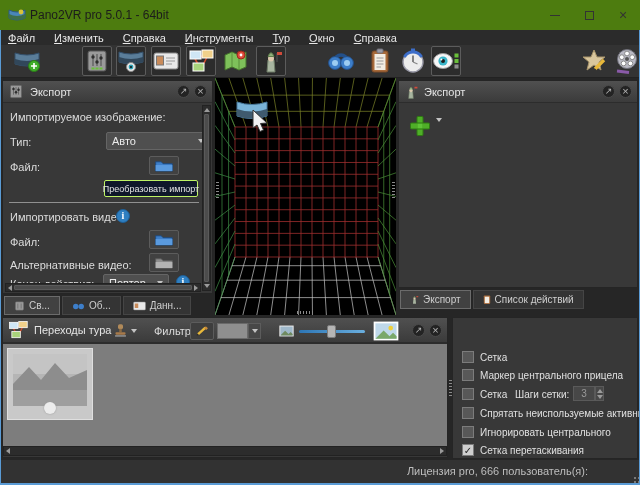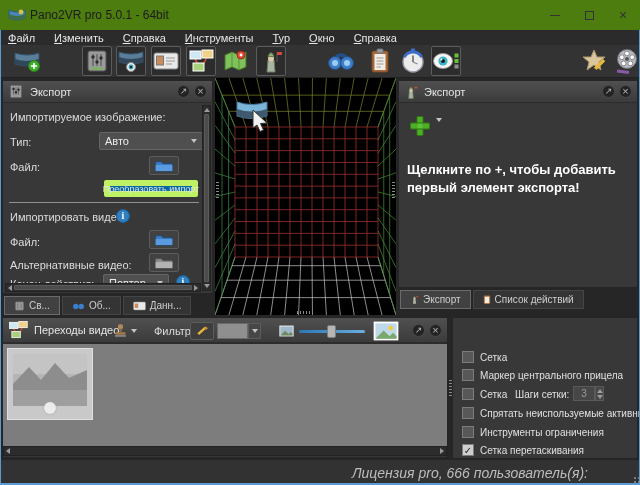--- a/index.html
+++ b/index.html
@@ -29,21 +29,21 @@
 .ptitle{font-size:11px;color:#e4e4e4;margin-left:6px;white-space:nowrap}
 .pbtns{margin-left:auto;display:flex;gap:4px}
 .pbtn{width:13px;height:13px;border-radius:50%;background:#232323;border:1px solid #4a4a4a;color:#b5b5b5;font-size:9px;line-height:11px;text-align:center}
 .pbtn-float::before{content:"\2197"}
 .pbtn-close::before{content:"\00D7";font-size:11px}
 .lbl{position:absolute;font-size:11px;color:#dcdcdc;white-space:nowrap}
 .dim{color:#8a8a8a}
 .dd{position:absolute;background:#4f4f4f;border:1px solid #656565;border-radius:2px;color:#ececec;font-size:11px;display:flex;align-items:center;padding:0 5px}
 .tri-dn{width:0;height:0;border-left:3px solid transparent;border-right:3px solid transparent;border-top:4px solid #c3c3c3;margin-left:auto}
 .fbtn{position:absolute;width:30px;height:19px;background:#414141;border:1px solid #5c5c5c;border-radius:2px;display:flex;align-items:center;justify-content:center}
-.cbtn{position:absolute;background:#0369a1;border:6px solid #bef264;border-radius:2px;color:#e3e3e3;font-size:9px;display:flex;align-items:center;justify-content:center;white-space:nowrap}
+.cbtn{position:absolute;background:#0f172a;border:1px solid #bef264;border-radius:2px;color:#e3e3e3;font-size:9px;display:flex;align-items:center;justify-content:center;white-space:nowrap}
 .sep{position:absolute;height:1px;background:#909090}
 .info{width:14px;height:14px;border-radius:50%;background:#2f7fc1;border:1px solid #1d5e96;color:#fff;font-family:"Liberation Serif",serif;font-weight:bold;font-size:10px;line-height:12px;text-align:center}
 .info::before{content:"i"}
 .hscroll{position:absolute;background:#2c2c2c;border:1px solid #222;display:flex;align-items:center;justify-content:space-between;padding:0 2px}
 .vscroll{position:absolute;background:#2c2c2c;border:1px solid #222;display:flex;flex-direction:column;align-items:center;justify-content:space-between;padding:2px 0}
 .sarr{width:0;height:0}
 .sarr.l{border-top:3px solid transparent;border-bottom:3px solid transparent;border-right:4px solid #9a9a9a}
 .sarr.r{border-top:3px solid transparent;border-bottom:3px solid transparent;border-left:4px solid #9a9a9a}
 .sarr.u{border-left:3px solid transparent;border-right:3px solid transparent;border-bottom:4px solid #9a9a9a}
 .sarr.d{border-left:3px solid transparent;border-right:3px solid transparent;border-top:4px solid #9a9a9a}
@@ -68,21 +68,21 @@
 .swatch{background:#8f8f8f;border:1px solid #6a6a6a}
 
 .chk{position:absolute;width:12px;height:12px;background:#585858;border:1px solid #7c7c7c;font-size:10px;line-height:11px;text-align:center;color:transparent}
 .chk.on{background:#cfcfcf;color:#1e1e1e}
 .chk.on::before{content:"\2713"}
 .chklbl{position:absolute;font-size:10px;color:#e0e0e0;white-space:nowrap}
 .spin{position:absolute;width:22px;height:15px;background:#474747;border:1px solid #5a5a5a;color:#9a9a9a;font-size:10px;text-align:center;line-height:14px}
 .spinarrows{position:absolute;width:9px;height:15px;background:#474747;border:1px solid #5a5a5a;display:flex;flex-direction:column;align-items:center;justify-content:center;gap:2px}
 
 .status{left:0;top:459px;width:640px;height:24px;background:#323232;border-top:1px solid #262626}
-.lic{position:absolute;right:52px;top:5px;font-size:14px;font-style:italic;color:#bdbdbd;white-space:nowrap}
+.lic{position:absolute;right:52px;top:5px;font-size:11px;color:#bdbdbd;white-space:nowrap}
 .grip{position:absolute;right:4px;bottom:4px;width:2px;height:2px;background:#7a7a7a;box-shadow:-4px 8px #7a7a7a,0 8px #7a7a7a,4px 8px #7a7a7a,0 4px #7a7a7a,4px 4px #7a7a7a,4px 0 #7a7a7a}
 .frame{pointer-events:none;position:absolute;background:#5a9bd5}
 </style>
 </head>
 <body>
 
 <div id="win">
 
   <div class="abs titlebar">
     <svg class="abs" style="left:8px;top:6px" width="18" height="18" viewBox="0 0 18 18">
@@ -253,21 +253,21 @@
       </svg>
       <span class="ptitle">Экспорт</span>
       <span class="pbtns">
         <span class="pbtn pbtn-float"></span>
         <span class="pbtn pbtn-close"></span>
       </span>
     </div>
     <div class="abs" style="left:0;top:22px;width:209px;height:190px">
       <div class="lbl" style="left:7px;top:8px">Импортируемое изображение:</div>
       <div class="lbl" style="left:7px;top:33px">Тип:</div>
-      <div class="dd" style="left:96px;top:29px;width:104px;height:18px">
+      <div class="dd" style="left:103px;top:29px;width:104px;height:18px">
         <span>Авто</span>
         <span class="tri-dn"></span>
       </div>
       <div class="lbl" style="left:7px;top:58px">Файл:</div>
       <div class="fbtn" style="left:146px;top:53px">
         <svg width="20" height="13" viewBox="0 0 20 14">
           <path d="M1 3 L7 3 L9 5 L19 5 L19 13 L1 13 Z" fill="#3d7ec9" stroke="#1e4a7a"></path>
           <path d="M1 6.5 L19 6.5 L19 13 L1 13 Z" fill="#5a9ade"></path>
         </svg>
       </div>
@@ -446,21 +446,20 @@
         <span class="pbtn pbtn-close"></span>
       </span>
     </div>
     <div class="abs" style="left:0;top:22px;width:238px;height:184px">
       <svg class="abs" style="left:10px;top:12px" width="22" height="22" viewBox="0 0 22 22">
         <rect x="8" y="1.5" width="6" height="19" rx="1" fill="#4fae28" stroke="#2e7a12"></rect>
         <rect x="1.5" y="8" width="19" height="6" rx="1" fill="#4fae28" stroke="#2e7a12"></rect>
         <rect x="8.8" y="8.8" width="4.4" height="4.4" fill="#5fc437"></rect>
       </svg>
       <span class="abs tri-dn" style="left:37px;top:15px"></span>
-      <div class="msg" style="left:8px;top:58px;width:226px">Щелкните по +, чтобы добавить первый элемент экспорта!</div>
     </div>
   </div>
 
   <div class="tabsrow" style="left:398px;top:288px">
     <div class="tab active">
       <svg width="9" height="11" viewBox="0 0 24 26">
           <path d="M8 24 L9 12 L15 12 L16 24 Z" fill="#a8b5a0"></path>
           <circle cx="12" cy="10.5" r="3" fill="#dcc9ae"></circle>
           <path d="M9 8.5 Q12 1 15 8.5 Z" fill="#8fae7a"></path>
           <rect x="17" y="4" width="5" height="3" fill="#d04a3a"></rect>
@@ -477,21 +476,21 @@
   </div>
 
   <div class="panel" style="left:2px;top:317px;width:446px;height:141px">
     <div class="phead" style="height:25px">
       <svg width="20" height="20" viewBox="0 0 26 26">
         <path d="M7 11 L19 6 M7 11 L10 16 M19 9 L14 19" stroke="#d04a2a" stroke-width="1.6" fill="none"></path>
         <rect x="2" y="3" width="11" height="8" fill="#cfe6f5" stroke="#fff"></rect>
         <rect x="14" y="2" width="11" height="8" fill="#f0d08a" stroke="#fff"></rect>
         <rect x="5" y="15" width="11" height="8" fill="#a8d27a" stroke="#fff"></rect>
       </svg>
-      <span class="ptitle">Переходы видео</span>
+      <span class="ptitle">Переходы тура</span>
       <span class="abs" style="left:110px;top:5px;display:flex;align-items:center;gap:3px">
         <svg width="15" height="15" viewBox="0 0 18 18">
           <rect x="6" y="1.5" width="6" height="6" rx="2" fill="#b08a5a"></rect>
             <rect x="7.5" y="7" width="3" height="4" fill="#8a6a42"></rect>
             <rect x="3" y="11" width="12" height="3" rx="1" fill="#a87a4a"></rect>
             <rect x="2.5" y="14.5" width="13" height="2" fill="#8a8a8a"></rect>
         </svg>
         <span class="tri-dn" style="margin:0"></span>
       </span>
       <span class="lbl" style="left:151px;top:7px">Фильтр:</span>
@@ -555,21 +554,21 @@
       <span class="chklbl" style="left:27px;top:46px">Сетка</span>
       <span class="chklbl dim" style="left:62px;top:46px">Шаги сетки:</span>
       <span class="spin" style="left:120px;top:43px">3</span>
       <span class="spinarrows" style="left:142px;top:43px">
         <span class="sarr u"></span>
         <span class="sarr d"></span>
       </span>
       <span class="chk" style="left:9px;top:64px"></span>
       <span class="chklbl" style="left:27px;top:65px">Спрятать неиспользуемые активные зоны</span>
       <span class="chk" style="left:9px;top:83px"></span>
-      <span class="chklbl" style="left:27px;top:84px">Инструменты ограничения</span>
+      <span class="chklbl" style="left:27px;top:84px">Игнорировать центрального</span>
       <span class="chk on" style="left:9px;top:101px"></span>
       <span class="chklbl" style="left:27px;top:102px">Сетка перетаскивания</span>
     </div>
   </div>
   <div class="dotsv" style="left:449px;top:380px;position:absolute"></div>
 
   <div class="abs status">
     <span class="lic">Лицензия pro, 666 пользователь(я):</span>
     <span class="grip"></span>
   </div>

